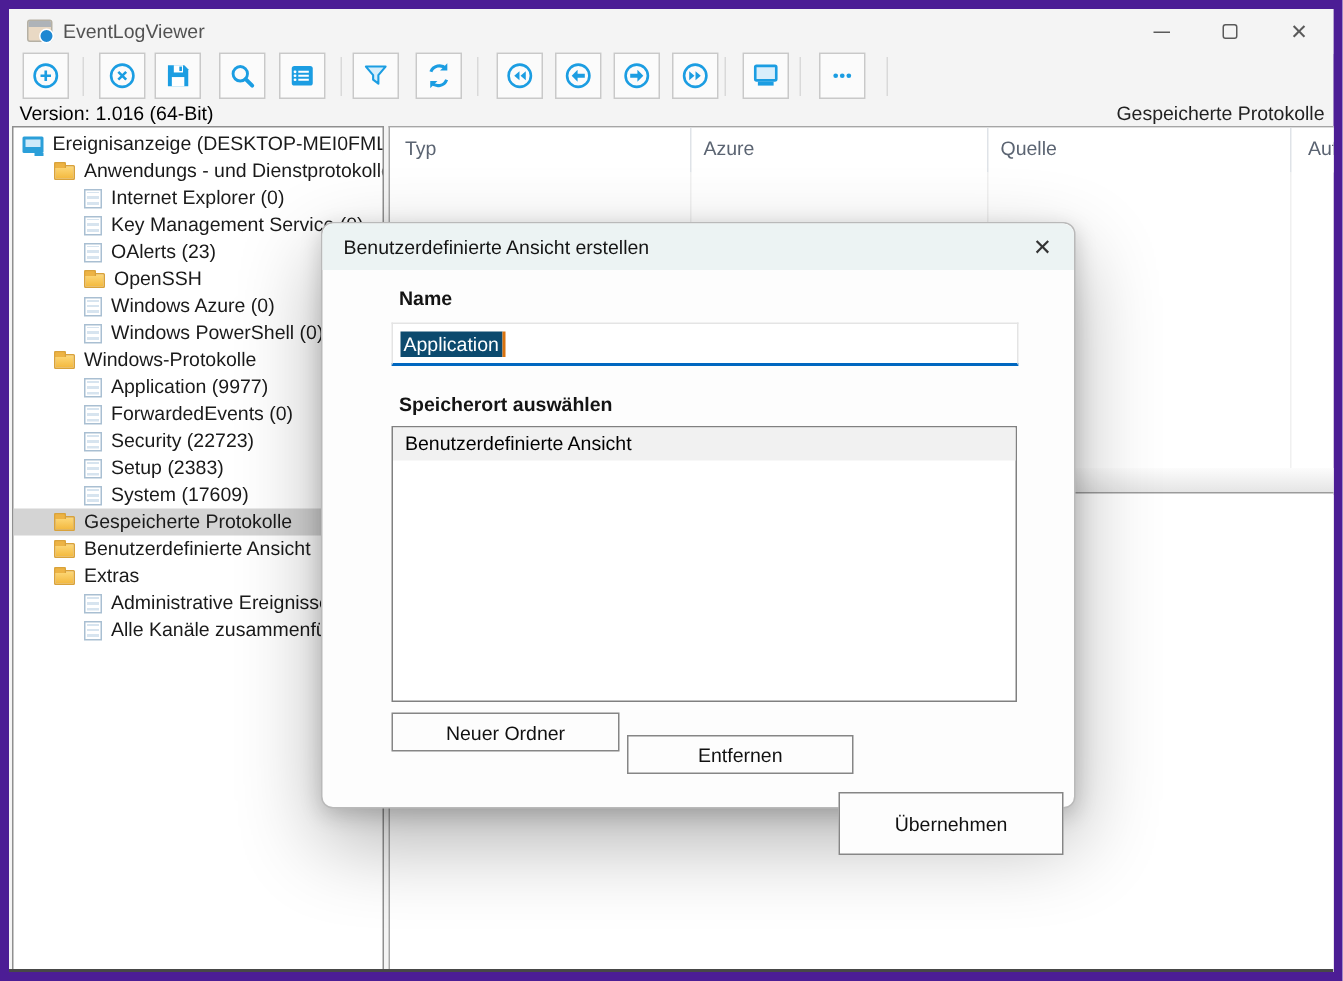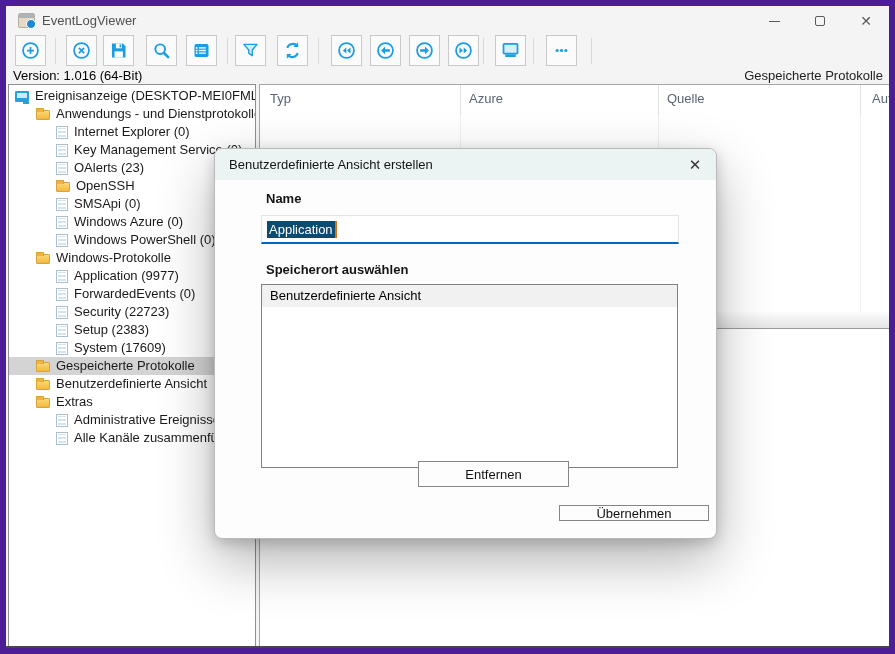--- a/index.html
+++ b/index.html
@@ -59,22 +59,22 @@
   .dlg-close { position:absolute; right:8px; top:4px; width:26px; height:24px; display:flex; align-items:center; justify-content:center; font-size:15px; color:#333; }
   .dlg-label { position:absolute; left:51px; color:#141414;font-weight:bold; }
   .lbl-name { top:42px; } .lbl-location { top:113px; }
   .dlg-input { position:absolute; left:46px; top:66px; width:418px; height:29px; background:#fff; border:1px solid #e4e4e4; border-bottom:2px solid #0067c0; display:flex; align-items:center; padding-left:5px; }
   .sel-text { background:#0c4a6e; color:#fff; padding:1px 2px; }
   .caret { width:2px; height:17px; background:#d9730f; }
   .dlg-listbox { position:absolute; left:46px; top:135px; width:417px; height:184px; background:#fff; border:1px solid #808080; }
   .dlg-list-item { height:22px; line-height:22px; background:#f1f1f1; padding-left:8px; color:#000; }
   .dlg-btn { position:absolute; height:26px; background:#fdfdfd; border:1px solid #868686; display:flex; align-items:center; justify-content:center; color:#111; }
   .btn-new { left:46px; top:326px; width:152px; }
-  .btn-remove { left:203px; top:312px; width:151px; }
-  .btn-apply { left:344px; top:356px; width:150px; height:16px; }
+  .btn-remove { left:203px; top:341px; width:151px; }
+  .btn-apply { left:344px; top:379px; width:150px; height:42px; }
 </style>
 </head>
 <body>
 
 <div class="screen">
 
   <div class="titlebar">
     <div class="app-icon"></div>
     <span class="title-text">EventLogViewer</span>
     <div class="winctl ctl-min">
@@ -201,24 +201,20 @@
         <span class="tree-icon icon-log"></span>
         <span class="tree-label">Key Management Service (0)</span>
       </div>
       <div class="tree-row lvl2">
         <span class="tree-icon icon-log"></span>
         <span class="tree-label">OAlerts (23)</span>
       </div>
       <div class="tree-row lvl2">
         <span class="tree-icon icon-folder"></span>
         <span class="tree-label">OpenSSH</span>
-      </div>
-      <div class="tree-row lvl2">
-        <span class="tree-icon icon-log"></span>
-        <span class="tree-label">SMSApi (0)</span>
       </div>
       <div class="tree-row lvl2">
         <span class="tree-icon icon-log"></span>
         <span class="tree-label">Windows Azure (0)</span>
       </div>
       <div class="tree-row lvl2">
         <span class="tree-icon icon-log"></span>
         <span class="tree-label">Windows PowerShell (0)</span>
       </div>
       <div class="tree-row lvl1">
@@ -291,18 +287,19 @@
     </div>
     <span class="dlg-label lbl-name">Name</span>
     <div class="dlg-input">
       <span class="sel-text">Application</span>
       <span class="caret"></span>
     </div>
     <span class="dlg-label lbl-location">Speicherort auswählen</span>
     <div class="dlg-listbox">
       <div class="dlg-list-item">Benutzerdefinierte Ansicht</div>
     </div>
+    <div class="dlg-btn btn-new">Neuer Ordner</div>
     <div class="dlg-btn btn-remove">Entfernen</div>
     <div class="dlg-btn btn-apply">Übernehmen</div>
   </div>
 
   <div class="window-bottom-edge"></div>
 </div>
 
 </body></html>

